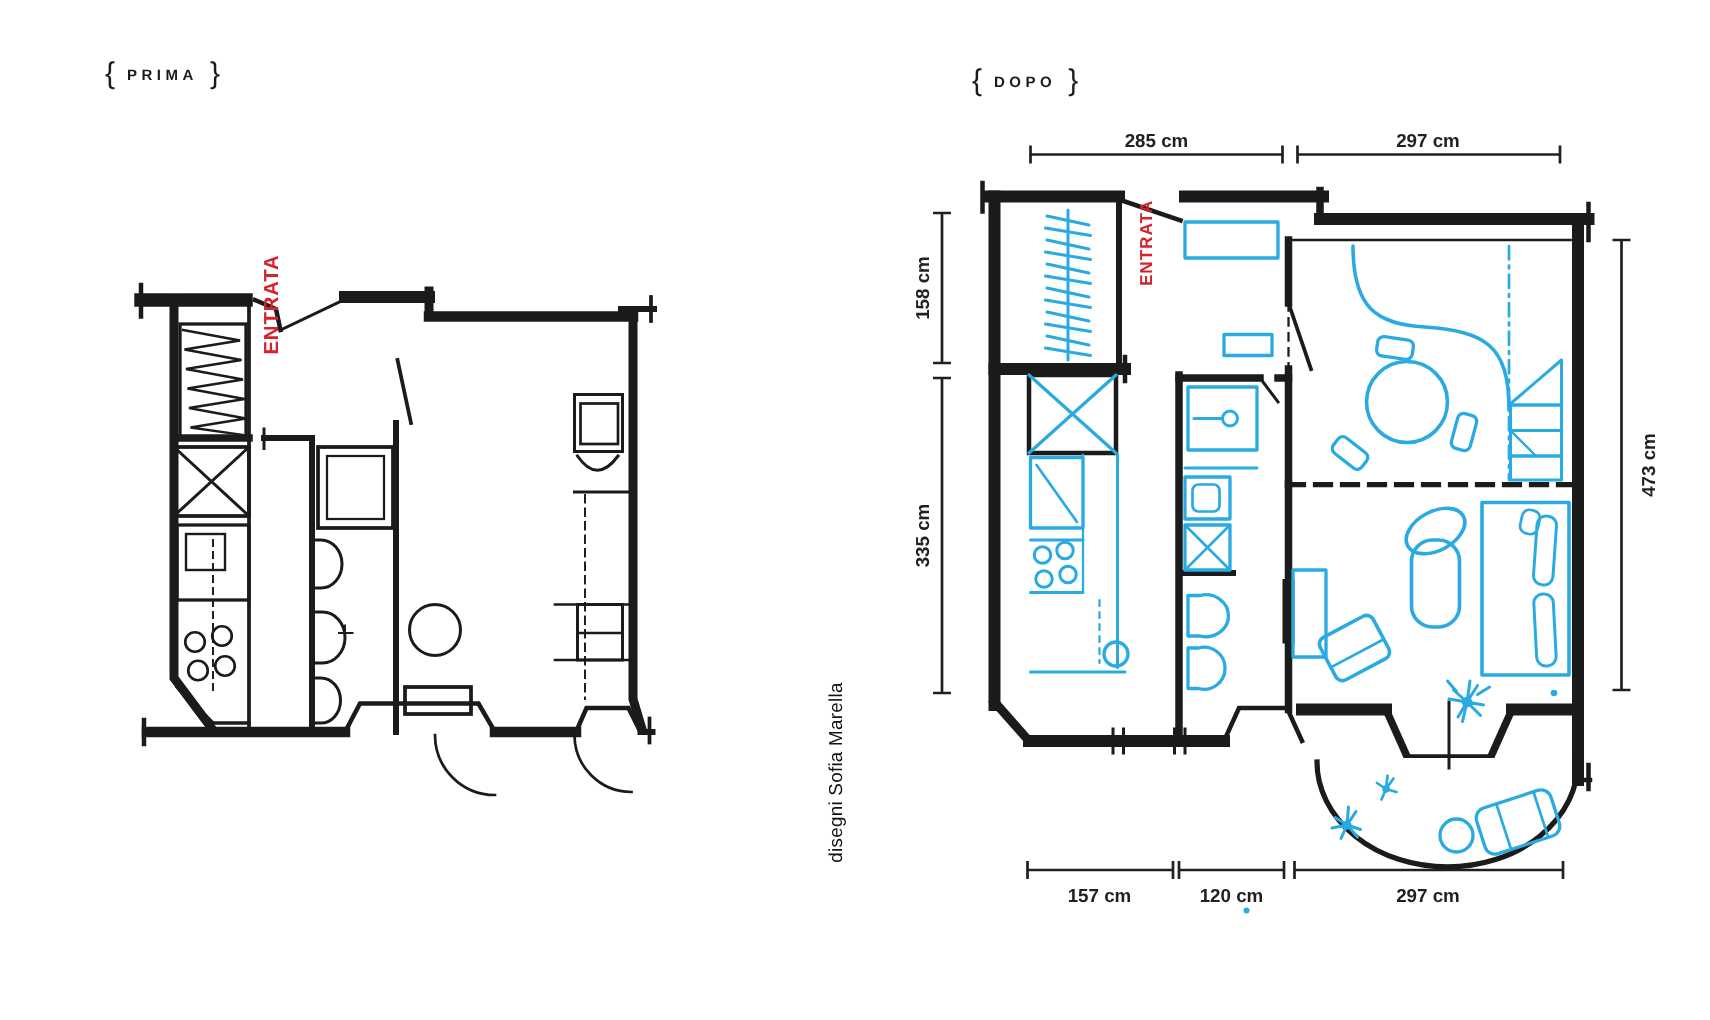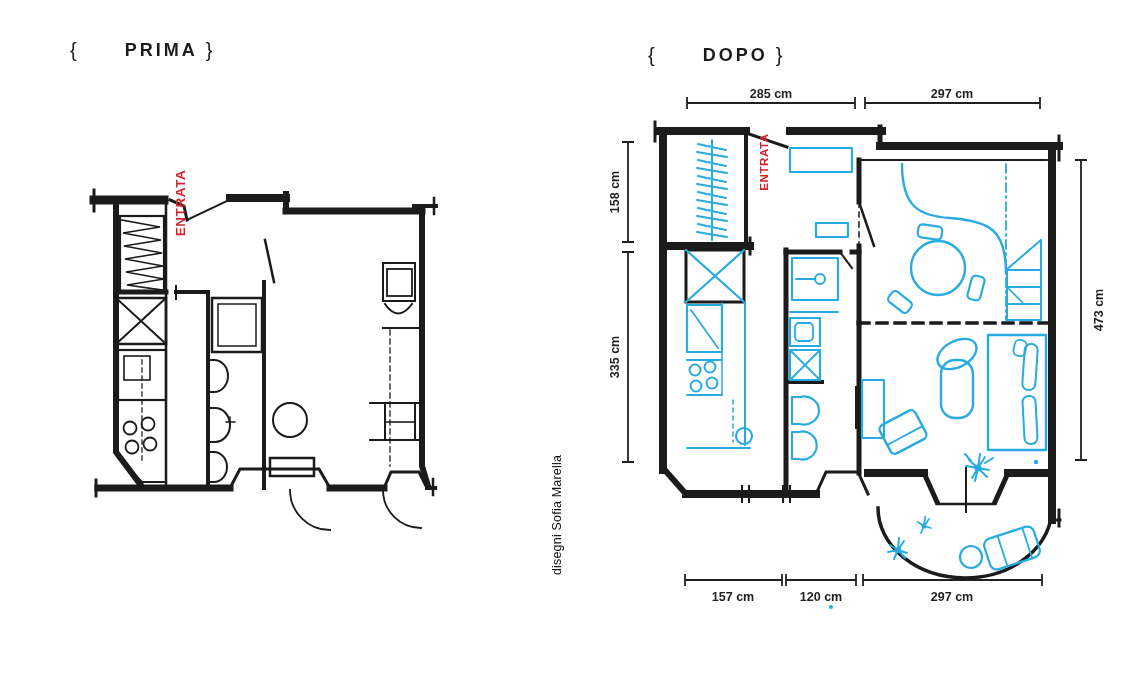--- a/index.html
+++ b/index.html
@@ -1,20 +1,20 @@
 <!DOCTYPE html>
 <html><head>
 <meta charset="utf-8">
 <style>
   html,body{margin:0;padding:0;background:#fff;}
   .canvas{position:relative;width:1140px;height:680px;background:#ffffff;overflow:hidden;
           font-family:"Liberation Sans",sans-serif;}
   .plan-title{position:absolute;display:flex;align-items:center;gap:8px;color:#1b1b1b;}
   .plan-title .brace{font-size:20px;font-weight:400;line-height:1;transform:translateY(-1px);}
-  .plan-title .label{font-size:18px;font-weight:700;letter-spacing:3px;margin-left:40px;}
+  .plan-title .label{font-size:10px;font-weight:700;letter-spacing:3px;}
   .credit{position:absolute;left:557px;top:515px;transform:translate(-50%,-50%) rotate(-90deg);
           font-size:12.5px;color:#121212;white-space:nowrap;letter-spacing:0.2px;}
   svg{position:absolute;}
   .w{stroke:#1b1b1b;fill:none;stroke-linecap:square;}
   .blue{stroke:#29abe2;fill:none;stroke-linecap:round;stroke-linejoin:round;}
   .bluefill{fill:#29abe2;stroke:none;}
   .dimline{stroke:#231f20;stroke-width:1.8;fill:none;stroke-linecap:butt;}
   text.dim{font-family:"Liberation Sans",sans-serif;font-size:12.5px;font-weight:700;fill:#231f20;}
   text.entrata{font-family:"Liberation Sans",sans-serif;font-weight:700;fill:#d5232b;letter-spacing:0.6px;}
 </style>

